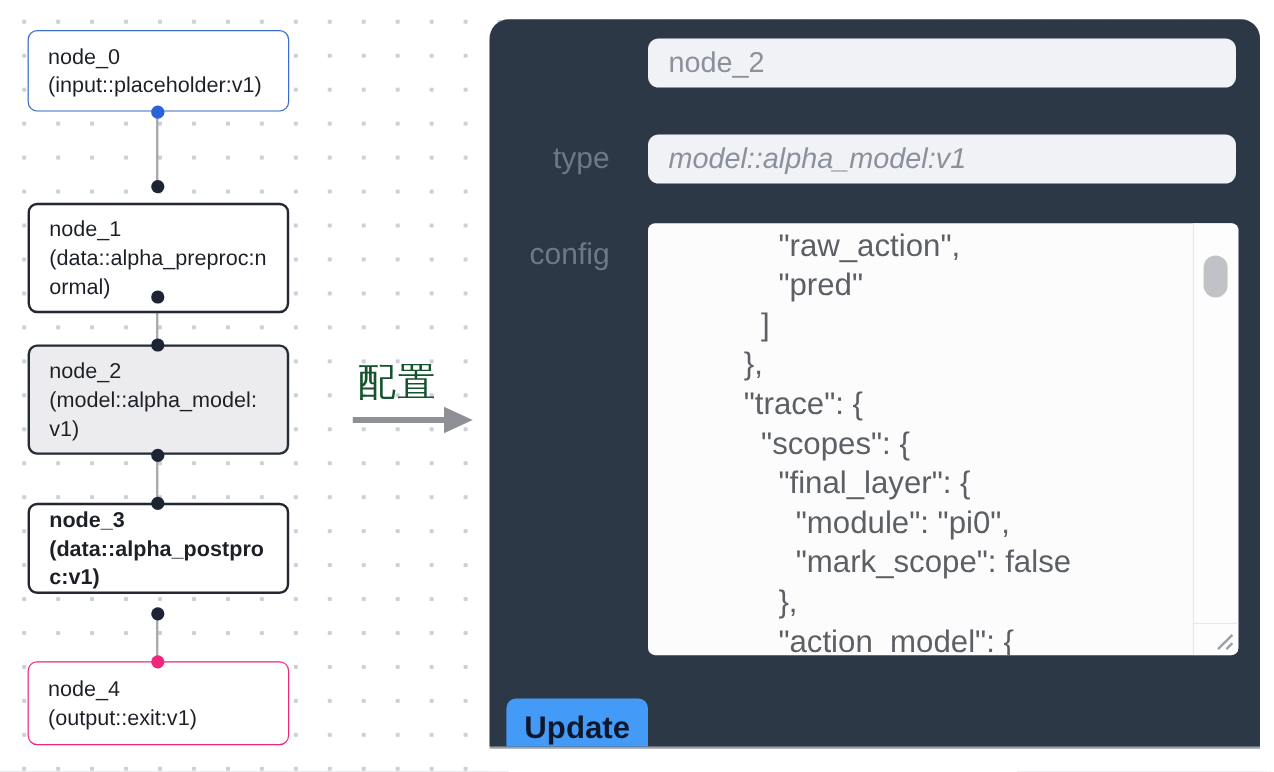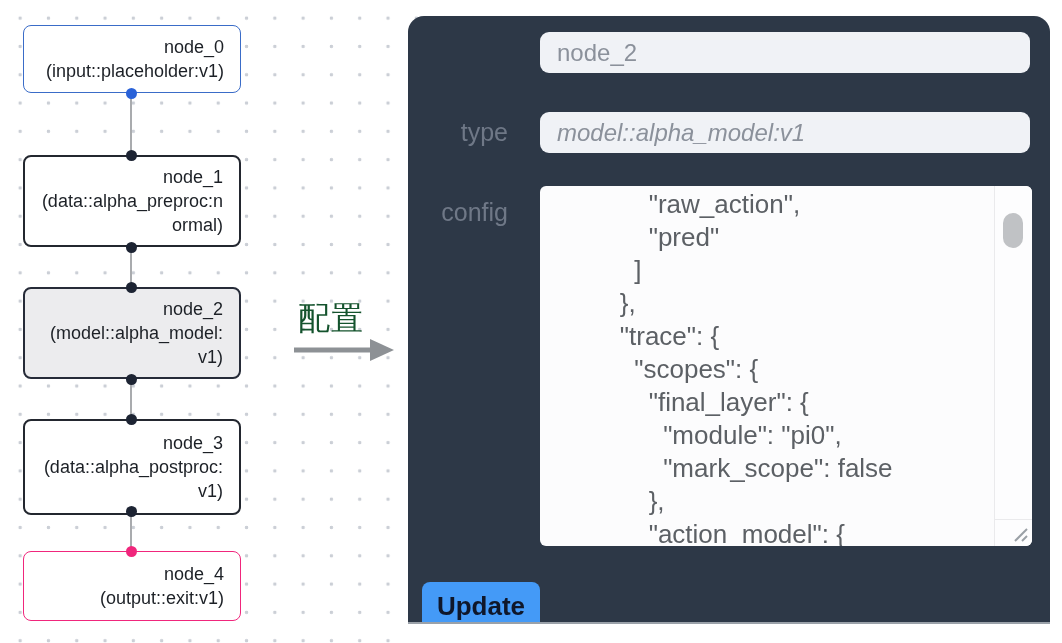--- a/index.html
+++ b/index.html
@@ -12,21 +12,21 @@
           background-image:radial-gradient(#cbcfd6 1.7px, transparent 2px);
           background-size:28.3px 28.3px; background-position:6px 4px; }
 
   
   .edge { position:absolute; left:130px; width:2px; background:#a9abae; }
 
   
   .node { position:absolute; left:23px; width:218px; background:#ffffff;
           border:2px solid #23272f; border-radius:8px;
           display:flex; flex-direction:column; justify-content:center;
-          text-align:right; color:#1c2026; font-size:18px; line-height:24px;
+          text-align:left; color:#1c2026; font-size:18px; line-height:24px;
           padding:0 16px; }
   .node .sub { word-break:break-all; }
   .node.v-input  { border-color:#3a6cc8; border-width:1.5px; }
   .node.v-selected { background:#ececee; border-color:#262b38; border-width:2.5px; }
   .node.v-output { border-color:#f0267c; border-width:1.5px; }
 
   .handle { position:absolute; width:11px; height:11px; border-radius:50%;
             left:126px; background:#1d2433; }
   .handle.blue { background:#2a62d8; }
   .handle.pink { background:#f0267c; }
@@ -80,29 +80,29 @@
 
   <div class="edge" style="top:93px;  height:62px;"></div>
   <div class="edge" style="top:247px; height:40px;"></div>
   <div class="edge" style="top:379px; height:40px;"></div>
   <div class="edge" style="top:511px; height:40px;"></div>
 
   <div class="node v-input" style="top:25px; height:68px;">
     <div>node_0</div>
     <div class="sub">(input::placeholder:v1)</div>
   </div>
-  <div class="node" style="top:155px; height:92px;">
+  <div class="node" style="top:169px; height:92px;">
     <div>node_1</div>
     <div class="sub">(data::alpha_preproc:normal)</div>
   </div>
   <div class="node v-selected" style="top:287px; height:92px;">
     <div>node_2</div>
     <div class="sub">(model::alpha_model:v1)</div>
   </div>
-  <div class="node" style="top:419px; height:96px;">
+  <div class="node" style="top:419px; height:76px;font-weight:bold;">
     <div>node_3</div>
     <div class="sub">(data::alpha_postproc:v1)</div>
   </div>
   <div class="node v-output" style="top:551px; height:70px;">
     <div>node_4</div>
     <div class="sub">(output::exit:v1)</div>
   </div>
 
   <div class="handle blue" style="top:87.5px;"></div>
   <div class="handle" style="top:149.5px;"></div>

